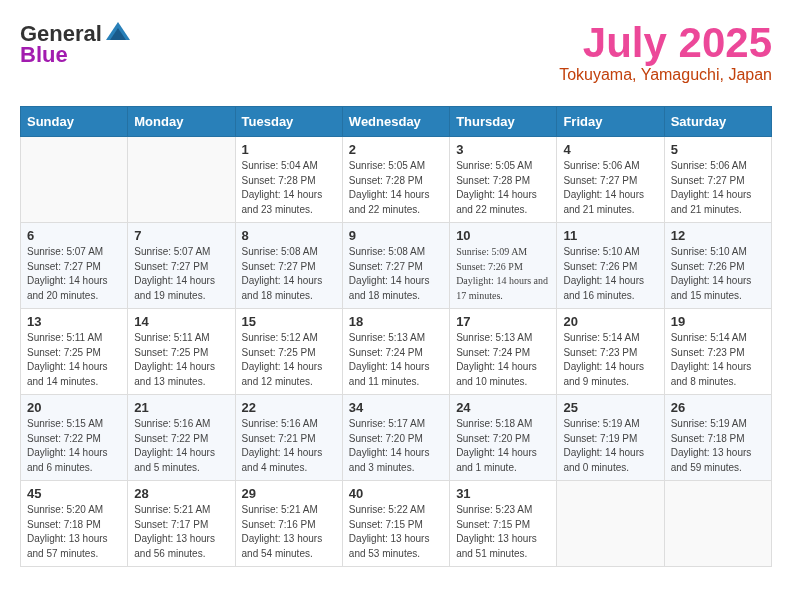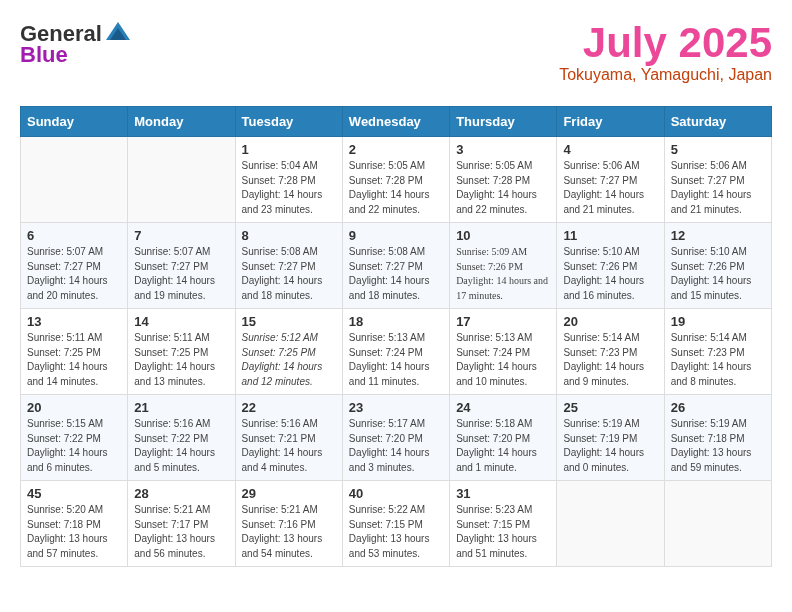--- a/index.html
+++ b/index.html
@@ -218,21 +218,21 @@
 Daylight: 14 hours and 14 minutes.</div>
         </td>
         <td>
           <span class="day-number">14</span>
           <div class="day-info" style="white-space: pre-line;">Sunrise: 5:11 AM
 Sunset: 7:25 PM
 Daylight: 14 hours and 13 minutes.</div>
         </td>
         <td>
           <span class="day-number">15</span>
-          <div class="day-info" style="white-space: pre-line; font-style: italic;">Sunrise: 5:12 AM
+          <div class="day-info" style="white-space: pre-line;">Sunrise: 5:12 AM
 Sunset: 7:25 PM
 Daylight: 14 hours and 12 minutes.</div>
         </td>
         <td>
           <span class="day-number">18</span>
           <div class="day-info" style="white-space: pre-line;">Sunrise: 5:13 AM
 Sunset: 7:24 PM
 Daylight: 14 hours and 11 minutes.</div>
         </td>
         <td>
@@ -267,21 +267,21 @@
 Sunset: 7:22 PM
 Daylight: 14 hours and 5 minutes.</div>
         </td>
         <td>
           <span class="day-number">22</span>
           <div class="day-info" style="white-space: pre-line;">Sunrise: 5:16 AM
 Sunset: 7:21 PM
 Daylight: 14 hours and 4 minutes.</div>
         </td>
         <td>
-          <span class="day-number">23</span>
+          <span class="day-number">34</span>
           <div class="day-info" style="white-space: pre-line;">Sunrise: 5:17 AM
 Sunset: 7:20 PM
 Daylight: 14 hours and 3 minutes.</div>
         </td>
         <td>
           <span class="day-number">24</span>
           <div class="day-info" style="white-space: pre-line;">Sunrise: 5:18 AM
 Sunset: 7:20 PM
 Daylight: 14 hours and 1 minute.</div>
         </td>

